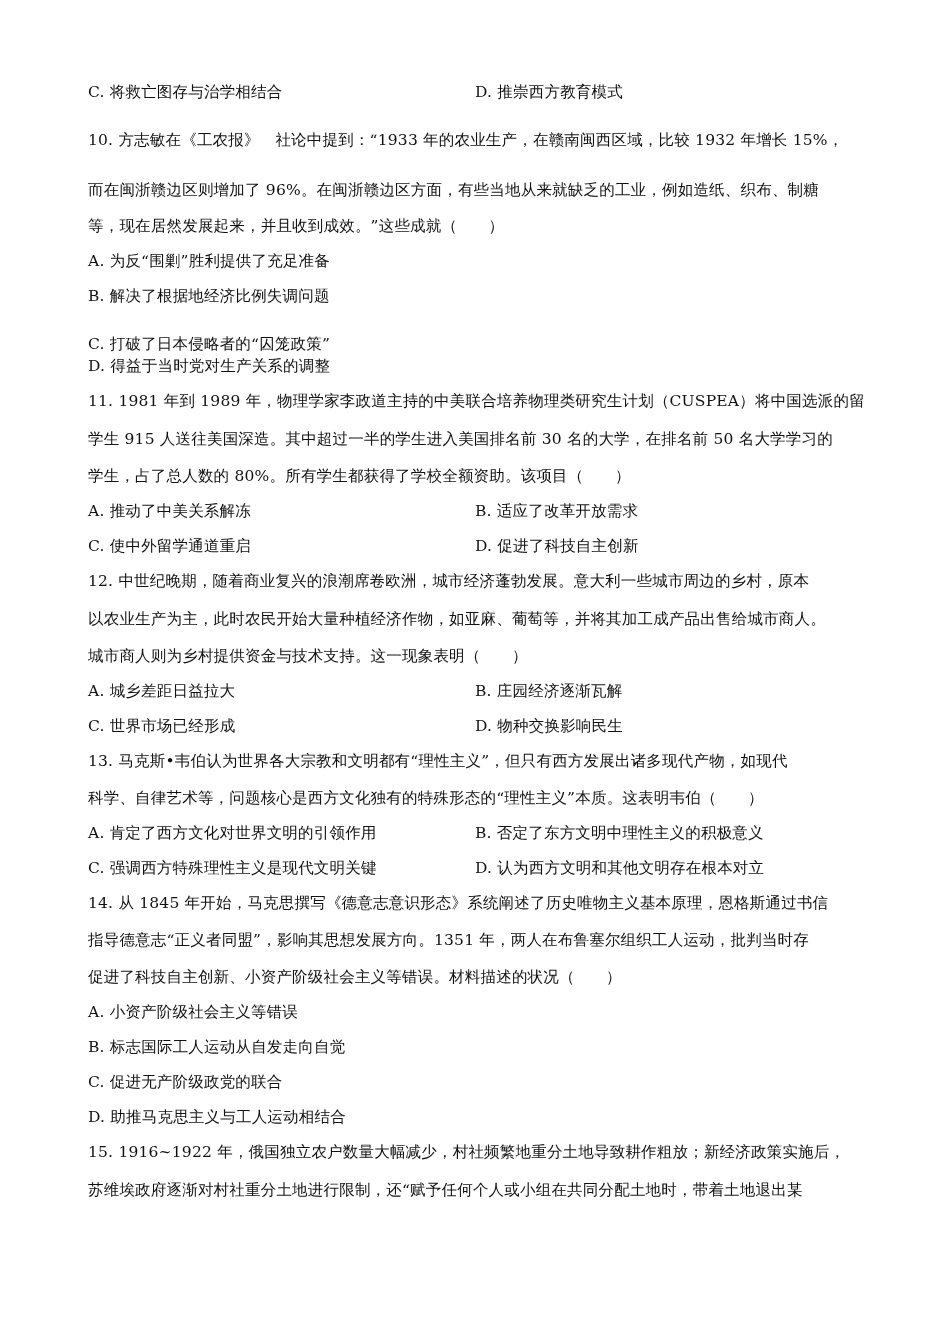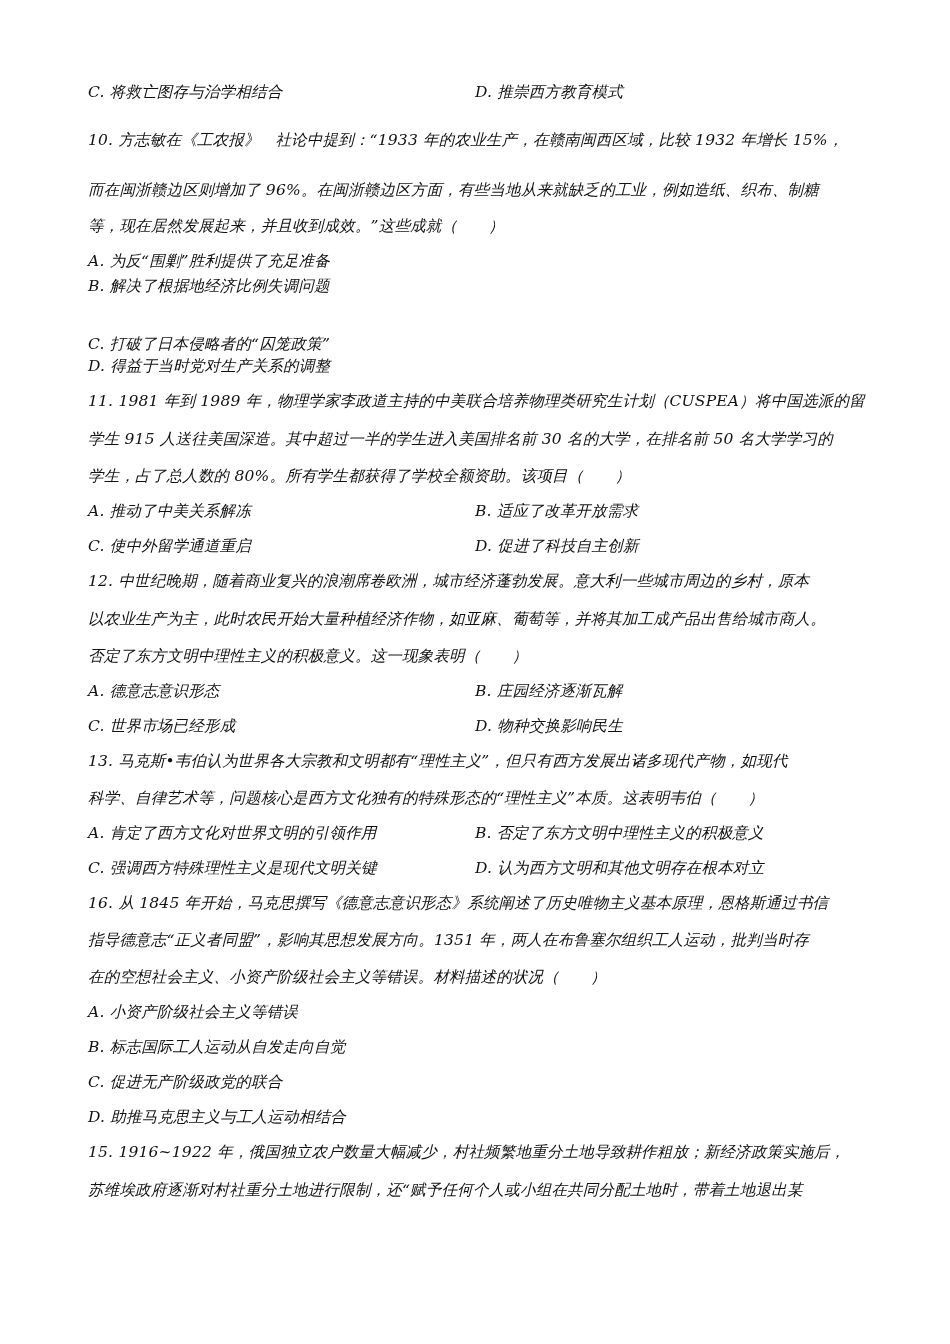--- a/index.html
+++ b/index.html
@@ -4,66 +4,66 @@
 <style>
   html, body { margin: 0; padding: 0; background: #ffffff; }
   body {
     width: 950px; height: 1344px; position: relative; overflow: hidden;
     font-family: "DejaVu Serif", "Liberation Serif", serif;
     color: #111111;
   }
   .page { position: absolute; left: 88px; top: 0; width: 790px; }
   .line {
     position: absolute; left: 0; white-space: nowrap;
-    font-size: 15.5px; line-height: 20px; letter-spacing: 0.2px; font-style: italic;
+    font-size: 15.5px; line-height: 20px; letter-spacing: 0.2px;
   }
   .col2 { left: 387px; }
 </style>
 </head>
 <body>
 
 <div class="page">
 
   <div class="line" style="top:82px">C. 将救亡图存与治学相结合</div>
   <div class="line col2" style="top:82px">D. 推崇西方教育模式</div>
 
   <div class="line" style="top:130px">10. 方志敏在《工农报》　社论中提到：“1933 年的农业生产，在赣南闽西区域，比较 1932 年增长 15%，</div>
   <div class="line" style="top:180px">而在闽浙赣边区则增加了 96%。在闽浙赣边区方面，有些当地从来就缺乏的工业，例如造纸、织布、制糖</div>
   <div class="line" style="top:216px">等，现在居然发展起来，并且收到成效。”这些成就（　　）</div>
   <div class="line" style="top:251px">A. 为反“围剿”胜利提供了充足准备</div>
-  <div class="line" style="top:276px">B. 解决了根据地经济比例失调问题</div>
+  <div class="line" style="top:286px">B. 解决了根据地经济比例失调问题</div>
   <div class="line" style="top:334px">C. 打破了日本侵略者的“囚笼政策”</div>
   <div class="line" style="top:356px">D. 得益于当时党对生产关系的调整</div>
 
   <div class="line" style="top:391px">11. 1981 年到 1989 年，物理学家李政道主持的中美联合培养物理类研究生计划（CUSPEA）将中国选派的留</div>
   <div class="line" style="top:429px">学生 915 人送往美国深造。其中超过一半的学生进入美国排名前 30 名的大学，在排名前 50 名大学学习的</div>
   <div class="line" style="top:466px">学生，占了总人数的 80%。所有学生都获得了学校全额资助。该项目（　　）</div>
   <div class="line" style="top:501px">A. 推动了中美关系解冻</div>
   <div class="line col2" style="top:501px">B. 适应了改革开放需求</div>
   <div class="line" style="top:536px">C. 使中外留学通道重启</div>
   <div class="line col2" style="top:536px">D. 促进了科技自主创新</div>
 
   <div class="line" style="top:571px">12. 中世纪晚期，随着商业复兴的浪潮席卷欧洲，城市经济蓬勃发展。意大利一些城市周边的乡村，原本</div>
   <div class="line" style="top:609px">以农业生产为主，此时农民开始大量种植经济作物，如亚麻、葡萄等，并将其加工成产品出售给城市商人。</div>
-  <div class="line" style="top:646px">否定了东方文明中理性主义的积极意义。这一现象表明（　　）</div>
-  <div class="line" style="top:681px">A. 德意志意识形态</div>
+  <div class="line" style="top:646px">城市商人则为乡村提供资金与技术支持。这一现象表明（　　）</div>
+  <div class="line" style="top:681px">A. 城乡差距日益拉大</div>
   <div class="line col2" style="top:681px">B. 庄园经济逐渐瓦解</div>
   <div class="line" style="top:716px">C. 世界市场已经形成</div>
   <div class="line col2" style="top:716px">D. 物种交换影响民生</div>
 
   <div class="line" style="top:751px">13. 马克斯•韦伯认为世界各大宗教和文明都有“理性主义”，但只有西方发展出诸多现代产物，如现代</div>
   <div class="line" style="top:788px">科学、自律艺术等，问题核心是西方文化独有的特殊形态的“理性主义”本质。这表明韦伯（　　）</div>
   <div class="line" style="top:823px">A. 肯定了西方文化对世界文明的引领作用</div>
   <div class="line col2" style="top:823px">B. 否定了东方文明中理性主义的积极意义</div>
   <div class="line" style="top:858px">C. 强调西方特殊理性主义是现代文明关键</div>
   <div class="line col2" style="top:858px">D. 认为西方文明和其他文明存在根本对立</div>
 
-  <div class="line" style="top:893px">16. 从 1845 年开始，马克思撰写《德意志意识形态》系统阐述了历史唯物主义基本原理，恩格斯通过书信</div>
+  <div class="line" style="top:893px">14. 从 1845 年开始，马克思撰写《德意志意识形态》系统阐述了历史唯物主义基本原理，恩格斯通过书信</div>
   <div class="line" style="top:930px">指导德意志“正义者同盟”，影响其思想发展方向。1351 年，两人在布鲁塞尔组织工人运动，批判当时存</div>
-  <div class="line" style="top:967px">在的空想社会主义、小资产阶级社会主义等错误。材料描述的状况（　　）</div>
+  <div class="line" style="top:967px">促进了科技自主创新、小资产阶级社会主义等错误。材料描述的状况（　　）</div>
   <div class="line" style="top:1002px">A. 小资产阶级社会主义等错误</div>
   <div class="line" style="top:1037px">B. 标志国际工人运动从自发走向自觉</div>
   <div class="line" style="top:1072px">C. 促进无产阶级政党的联合</div>
   <div class="line" style="top:1107px">D. 助推马克思主义与工人运动相结合</div>
 
   <div class="line" style="top:1142px">15. 1916~1922 年，俄国独立农户数量大幅减少，村社频繁地重分土地导致耕作粗放；新经济政策实施后，</div>
   <div class="line" style="top:1180px">苏维埃政府逐渐对村社重分土地进行限制，还“赋予任何个人或小组在共同分配土地时，带着土地退出某</div>
 
 </div>
 

